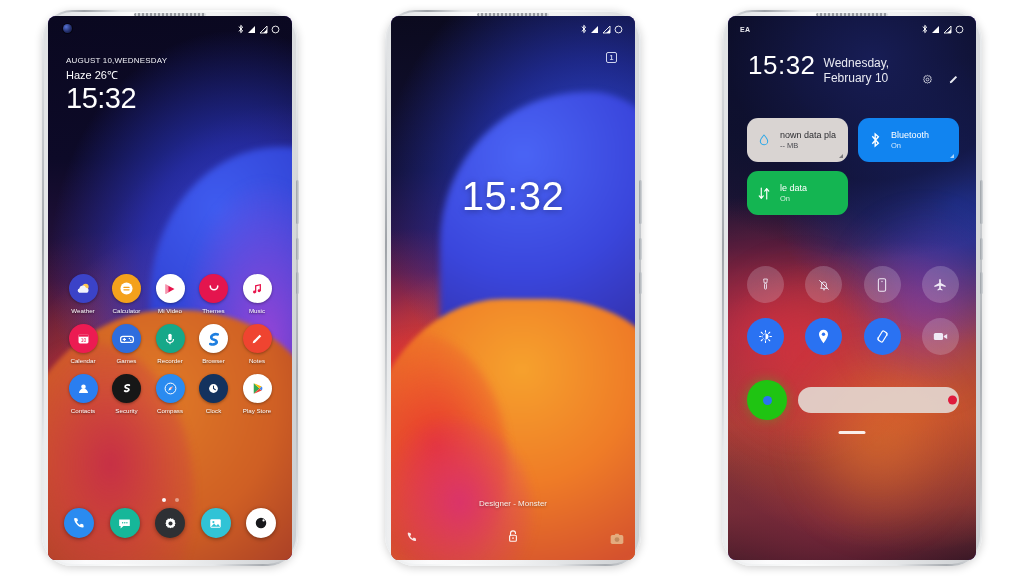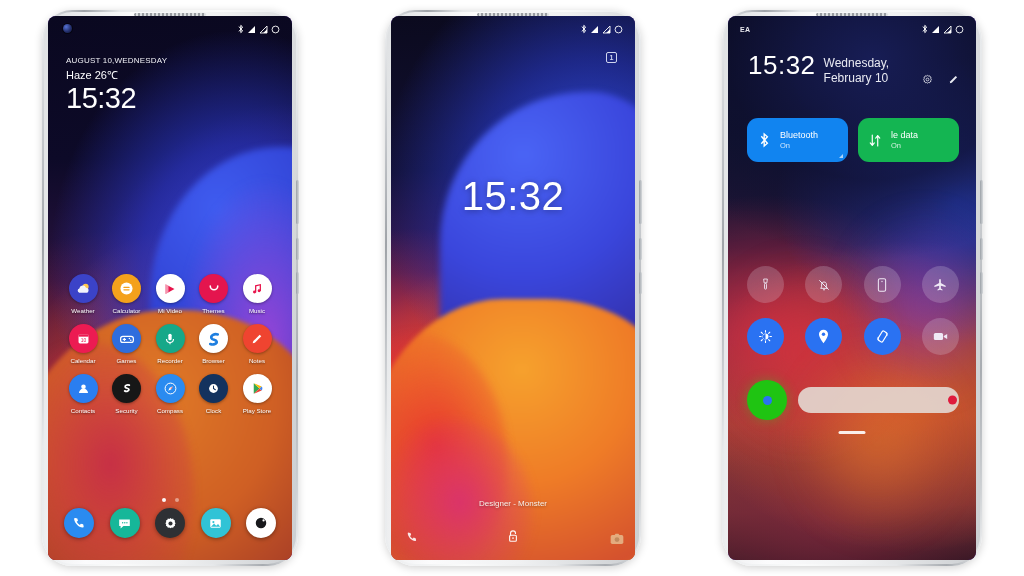--- a/index.html
+++ b/index.html
@@ -564,20 +564,32 @@
           </span>
           <span>
             <svg width="13" height="13" viewBox="0 0 24 24">
                 <path d="M5.2 18.8l1-3.6L16 5.4l2.6 2.6-9.8 9.8z" fill="#e9eaf2"></path>
               </svg>
           </span>
         </div>
       </div>
 
       <div class="qs-tiles">
+        <div class="tile pale" style="background:#d9d4d2">
+          <span class="t-ico">
+            <svg width="14" height="15" viewBox="0 0 24 26">
+                <path d="M12 3.5c4.2 4.6 6.4 7.6 6.4 10.6a6.4 6.4 0 1 1-12.8 0c0-3 2.2-6 6.4-10.6z" fill="none" stroke="#2aa7e8" stroke-width="1.8"></path>
+              </svg>
+          </span>
+          <span class="t-txt">
+            <span class="t-title" style="display:block">nown data pla</span>
+            <span class="t-sub" style="display:block">-- MB</span>
+          </span>
+          <span class="corner"></span>
+        </div>
 
         <div class="tile" style="background:#1184f0">
           <span class="t-ico">
             <svg width="11" height="16" viewBox="0 0 12 20">
                 <path d="M2 5.4 L9.6 14 L5.6 17.4 V2.6 L9.6 6 L2 14.6" fill="none" stroke="#fff" stroke-width="1.7"></path>
               </svg>
           </span>
           <span class="t-txt">
             <span class="t-title" style="display:block">Bluetooth</span>
             <span class="t-sub" style="display:block">On</span>

